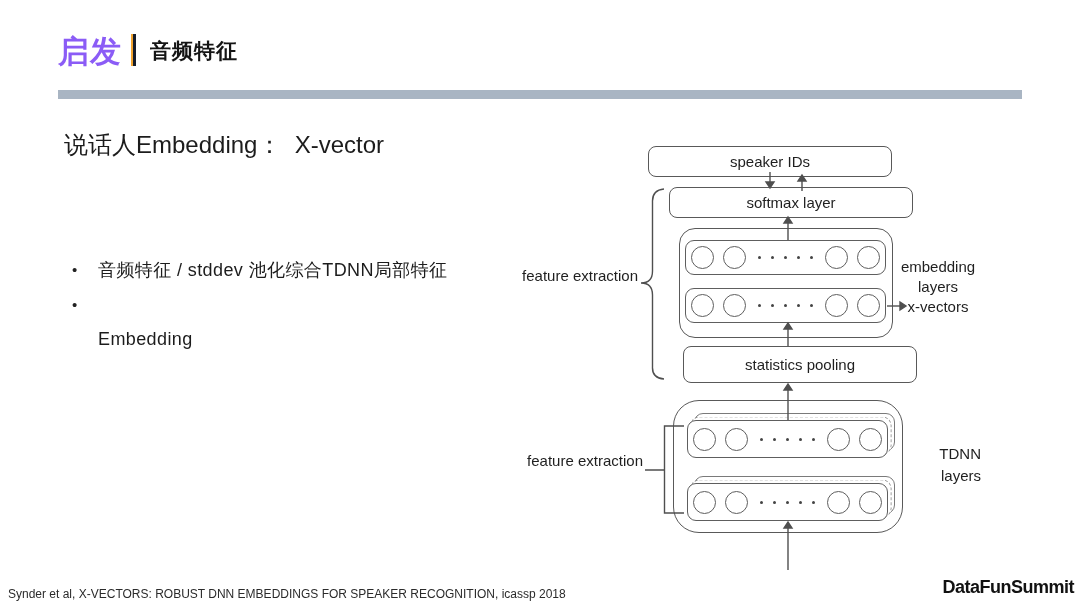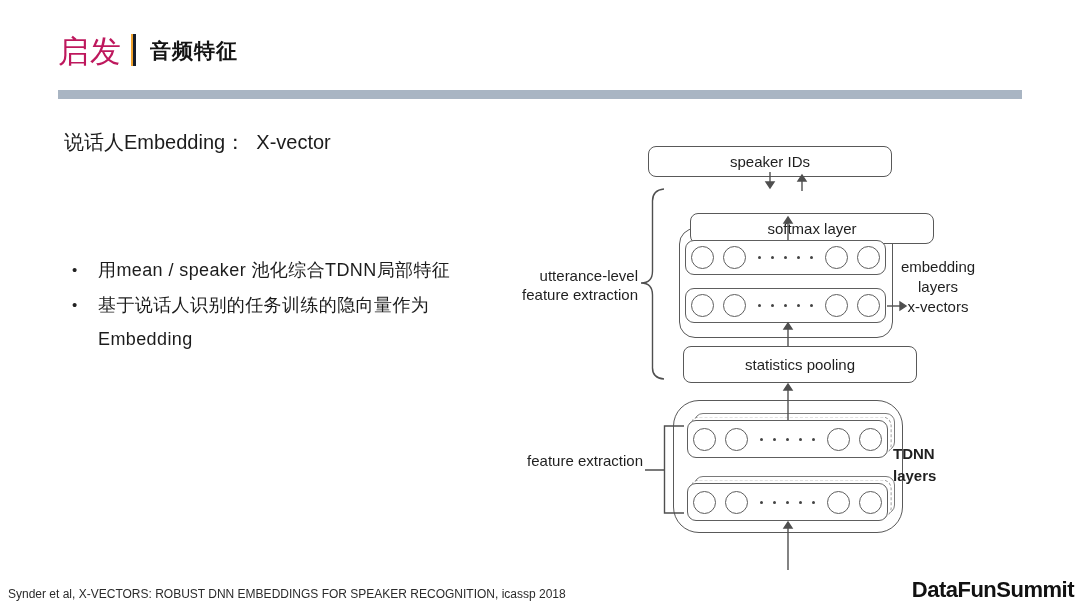--- a/index.html
+++ b/index.html
@@ -4,38 +4,38 @@
 <style>
   * { margin:0; padding:0; box-sizing:border-box; }
   body { margin:0; background:#ffffff; }
   .slide {
     position:relative; width:1080px; height:608px; background:#ffffff;
     font-family:"Liberation Sans", sans-serif; overflow:hidden;
   }
 
   
   .header { position:absolute; left:58px; top:33px; display:flex; align-items:flex-end; }
-  .title-main { font-size:31px; font-weight:normal; color:#be185d; letter-spacing:1px; line-height:1.2; }
+  .title-main { font-size:31px; font-weight:bold; color:#8b5cf6; letter-spacing:1px; line-height:1.2; }
   .title-bar { width:5px; height:32px; margin:0 14px 4px 9px;
     background:linear-gradient(90deg,#f0a32f 0 2px,#141c2b 2px 5px); }
   .title-sub { font-size:21px; font-weight:bold; color:#141414; letter-spacing:1px; margin-bottom:5px; }
   .divider { position:absolute; left:58px; top:90px; width:964px; height:9px; background:#a9b5c3; }
 
   
-  .subtitle { position:absolute; left:64px; top:129px; font-size:20px; color:#1c1c1c; white-space:pre; }
+  .subtitle { position:absolute; left:64px; top:129px; font-size:24px; color:#1c1c1c; white-space:pre; }
   .bullets { position:absolute; left:70px; top:252px; width:440px; }
   .bullet-row { display:flex; align-items:center; height:35px; }
   .bullet-marker { width:28px; font-size:15px; color:#222; text-align:left; padding-left:2px; }
   .bullet-text { font-size:18px; color:#1c1c1c; letter-spacing:0.4px; white-space:pre; }
 
   
   .dbox { position:absolute; border:1.4px solid #595959; border-radius:8px; background:#fff;
     display:flex; align-items:center; justify-content:center; font-size:15px; color:#1f1f1f; }
   .box-speaker { left:648px; top:146px; width:244px; height:31px; }
-  .box-softmax { left:690px; top:187px; width:244px; height:31px;margin-top:26px; }
+  .box-softmax { left:669px; top:187px; width:244px; height:31px; }
   .box-stats   { left:683px; top:346px; width:234px; height:37px; }
 
   .container-box { position:absolute; border:1.4px solid #595959; background:#fff; }
   .emb-container  { left:679px; top:228px; width:214px; height:110px; border-radius:16px; }
   .tdnn-container { left:673px; top:400px; width:230px; height:133px; border-radius:26px; }
 
   .nrow { position:absolute; border:1.3px solid #5e5e5e; border-radius:9px; background:#fff;
     display:flex; align-items:center; padding:0 5px; }
   .emb-row1 { left:685px; top:240px; width:201px; height:35px; }
   .emb-row2 { left:685px; top:288px; width:201px; height:35px; }
@@ -54,51 +54,50 @@
     background:#fff; flex:0 0 auto; }
   .ml { margin-left:9px; }
   .dots { flex:1; display:flex; justify-content:center; align-items:center; gap:10px; }
   .dot { width:3px; height:3px; border-radius:50%; background:#444; }
 
   
   .side-label { position:absolute; font-size:15px; color:#1f1f1f; line-height:19px; }
   .label-utterance { left:480px; top:266px; width:158px; text-align:right; }
   .label-frame     { left:490px; top:451px; width:153px; text-align:right; }
   .label-embedding { left:888px; top:257px; width:100px; text-align:center; line-height:20px; }
-  .label-tdnn      { left:893px; top:443px; width:88px;  text-align:left; line-height:22px;font-weight:bold; }
+  .label-tdnn      { left:893px; top:443px; width:88px;  text-align:right; line-height:22px; }
 
   .arrow-layer { position:absolute; left:0; top:0; width:1080px; height:608px; pointer-events:none; }
 
   
   .citation { position:absolute; left:8px; top:587px; font-size:12px; color:#2b2b2b; }
-  .logo { position:absolute; right:6px; top:577px; font-size:22px; font-weight:bold;
+  .logo { position:absolute; right:6px; top:577px; font-size:18px; font-weight:bold;
     color:#111; letter-spacing:-0.5px; }
 </style>
 </head>
 <body>
 
 <div class="slide">
 
   <div class="header">
     <div class="title-main">启发</div>
     <div class="title-bar"></div>
     <div class="title-sub">音频特征</div>
   </div>
   <div class="divider"></div>
 
   <div class="subtitle">说话人Embedding：  X-vector</div>
 
   <div class="bullets">
     <div class="bullet-row">
       <span class="bullet-marker">•</span>
-      <span class="bullet-text">用mean / speaker 池化综合TDNN局部特征</span>
+      <span class="bullet-text">音频特征 / stddev 池化综合TDNN局部特征</span>
     </div>
     <div class="bullet-row">
       <span class="bullet-marker">•</span>
-      <span class="bullet-text">基于说话人识别的任务训练的隐向量作为</span>
     </div>
     <div class="bullet-row">
       <span class="bullet-marker"></span>
       <span class="bullet-text">Embedding</span>
     </div>
   </div>
 
   <div class="container-box emb-container"></div>
   <div class="container-box tdnn-container"></div>
 
@@ -169,21 +168,20 @@
           <div class="dot"></div>
           <div class="dot"></div>
           <div class="dot"></div>
       </div>
       <div class="circle"></div>
       <div class="circle ml"></div>
     </div>
   </div>
 
   <div class="side-label label-utterance">
-    <div>utterance-level</div>
     <div>feature extraction</div>
   </div>
   <div class="side-label label-frame">
     <div>feature extraction</div>
   </div>
   <div class="side-label label-embedding">
     <div>embedding</div>
     <div>layers</div>
     <div>x-vectors</div>
   </div>

